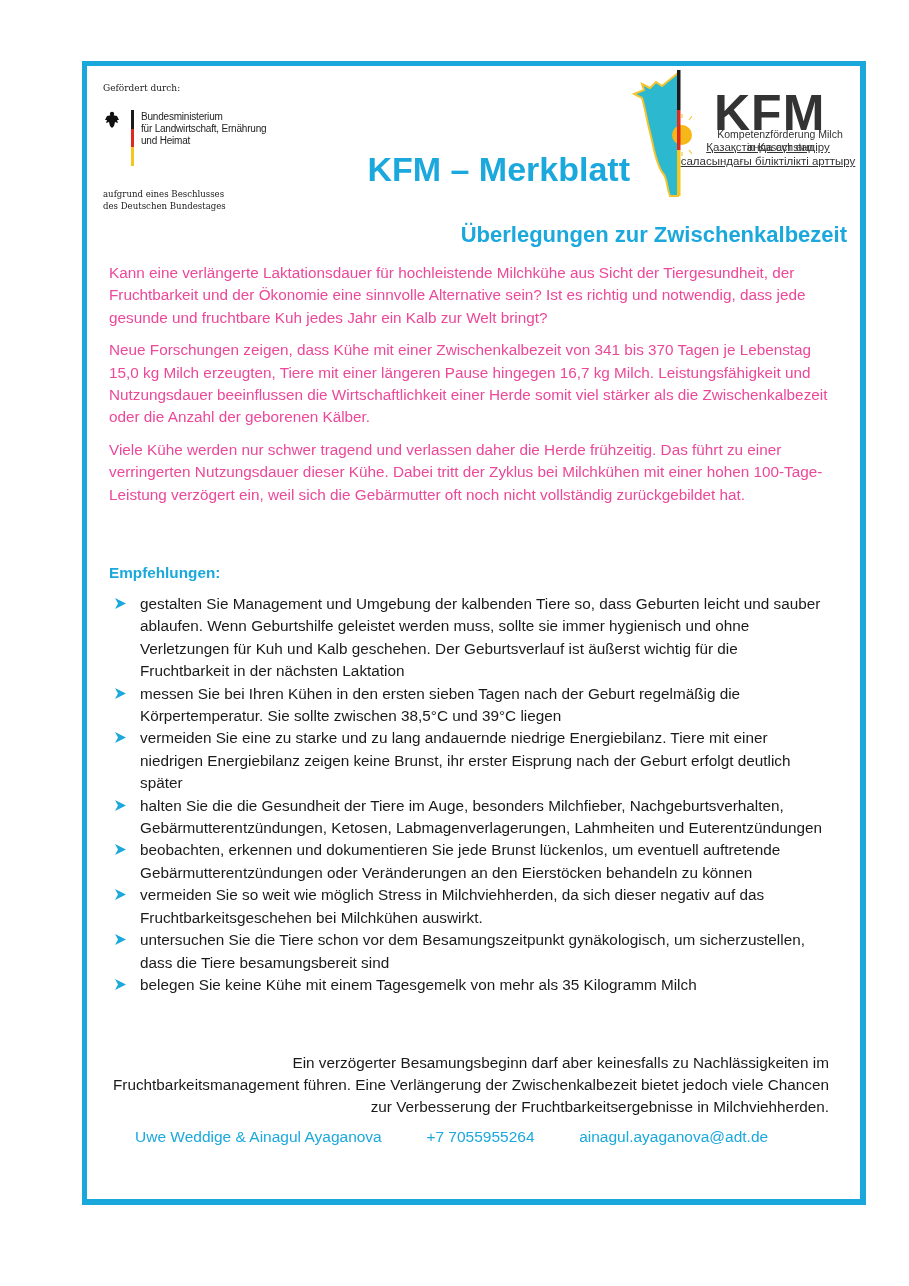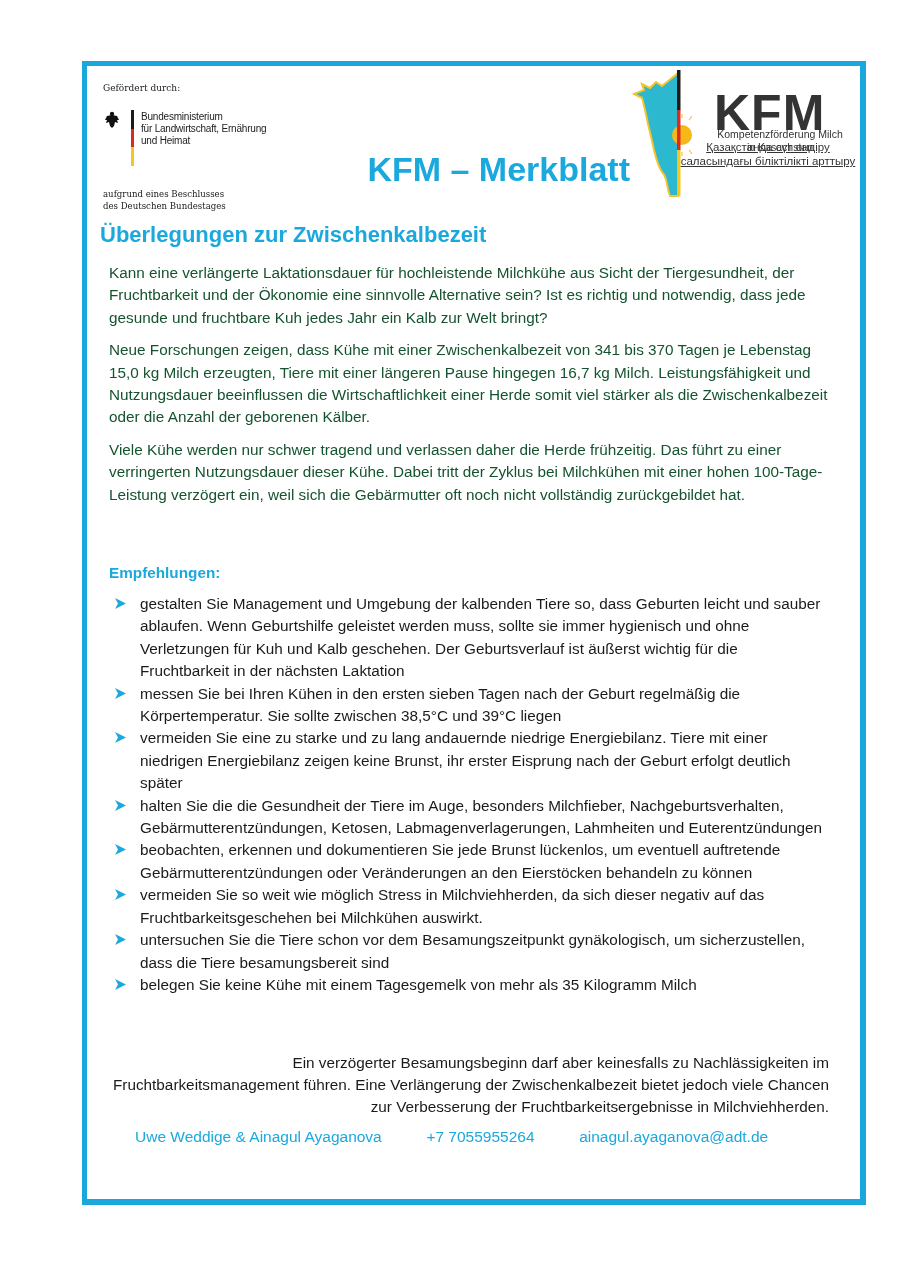--- a/index.html
+++ b/index.html
@@ -8,26 +8,26 @@
     .abs { position: absolute; }
     .funding-label { left: 103px; top: 83px; font-family: "DejaVu Serif", serif; font-size: 9px; color: #222; }
     .eagle { left: 104px; top: 111px; width: 16px; height: 18px; }
     .flagbar { left: 131px; top: 110px; width: 3px; height: 56px; }
     .flagbar div { width: 3px; height: 33.33%; }
     .ministry { left: 141px; top: 111px; font-family: "Liberation Sans", sans-serif; font-size: 10px; line-height: 12px; color: #222; letter-spacing: -0.2px; }
     .ministry div { white-space: nowrap; }
     .bundestag { left: 103px; top: 188px; font-family: "DejaVu Serif", serif; font-size: 8.6px; line-height: 12px; color: #222; }
     .bundestag div { white-space: nowrap; }
     .main-title { left: 300px; top: 150px; width: 330px; text-align: right; font-weight: bold; font-size: 34px; color: #1ba8dd; white-space: nowrap; }
-    .subtitle { left: 100px; top: 222px; width: 747px; text-align: left; font-weight: bold; font-size: 22px; color: #1ba8dd; }
+    .subtitle { left: 100px; top: 222px; width: 747px; text-align: right; font-weight: bold; font-size: 22px; color: #1ba8dd; }
     .kfm-logo-art { left: 632px; top: 68px; width: 60px; height: 130px; }
     .kfm-wordmark { left: 714px; top: 86px; font-weight: bold; font-size: 50px; line-height: 54px; color: #333333; letter-spacing: 1px; }
     .kfm-sub { left: 700px; top: 128px; width: 160px; text-align: center; font-size: 10.5px; line-height: 13px; color: #333; }
     .kfm-kz { left: 672px; top: 140px; width: 192px; text-align: center; font-size: 11.5px; line-height: 14px; color: #333; white-space: nowrap; text-decoration: underline; }
-    .content { left: 109px; top: 262px; width: 720px; font-size: 15.3px; line-height: 22.4px; color: #14532d; }
+    .content { left: 109px; top: 262px; width: 720px; font-size: 15.3px; line-height: 22.4px; color: #ec4899; }
     .content p { margin: 0 0 10px 0; }
     .section-head { left: 109px; top: 564px; font-weight: bold; font-size: 15.3px; color: #1ba8dd; }
     .recs { left: 109px; top: 593px; width: 720px; font-size: 15.3px; line-height: 22.4px; color: #1a1a1a; list-style: none; margin: 0; padding: 0; }
     .recs li { position: relative; padding-left: 31px; }
     .recs .bullet { position: absolute; left: 6px; top: 5px; width: 11px; height: 11px; }
     .closing { left: 109px; top: 1052px; width: 720px; font-size: 15.3px; line-height: 22px; color: #1a1a1a; text-align: right; }
     .footer { left: 135px; top: 1128px; font-size: 15.5px; color: #1ba8dd; white-space: nowrap; }
     .footer span { display: inline-block; }
   </style>
 </head>

